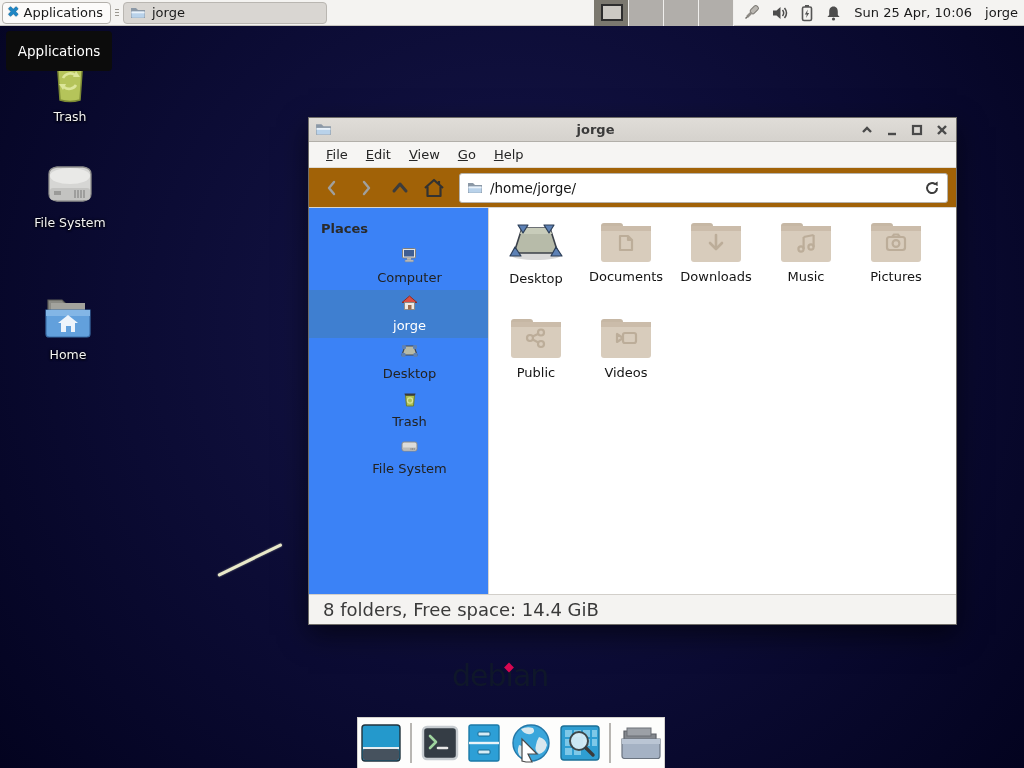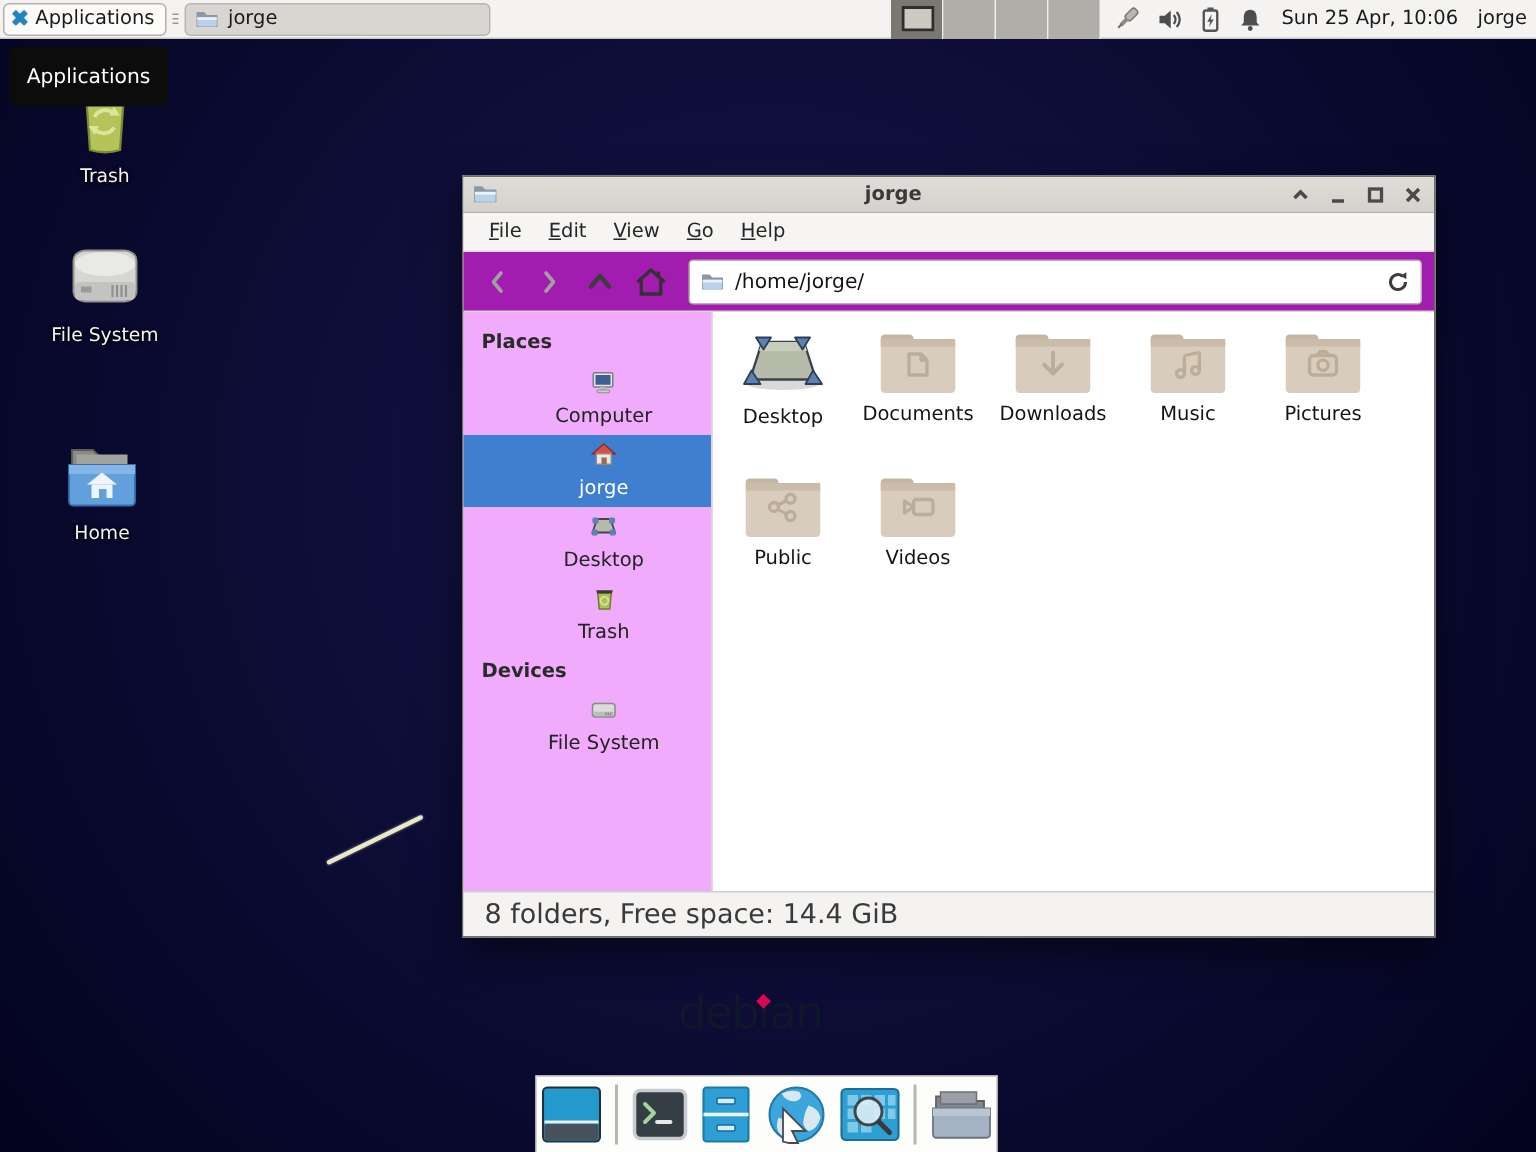--- a/index.html
+++ b/index.html
@@ -68,31 +68,31 @@
     height:24px; background:linear-gradient(#e0ddd8,#d5d2cd);
     border-bottom:1px solid #b2afa9; display:flex; align-items:center; padding:0 6px;
   }
   .titlebar .title { flex:1; text-align:center; font-weight:bold; font-size:13px; color:#3a3a3a; }
   .tb-controls { display:flex; align-items:center; gap:9px; }
   .tb-btn { width:16px; height:16px; display:flex; align-items:center; justify-content:center; }
   .menubar { height:26px; background:#f6f5f3; border-bottom:1px solid #dedbd6;
     display:flex; align-items:center; padding-left:8px; }
   .menu-item { display:inline-block; padding:3px 9px; font-size:13px; color:#262626; }
   .menu-item::first-letter { text-decoration:underline; }
-  .toolbar { height:40px; background:#a21caf; border-bottom:1px solid #d8d5d0;
+  .toolbar { height:40px; background:#a16207; border-bottom:1px solid #d8d5d0;
     display:flex; align-items:center; padding:0 8px; gap:4px; }
   .nav-btn { width:30px; height:28px; display:flex; align-items:center; justify-content:center; border-radius:3px; }
   .pathbar {
     flex:1; height:30px; margin-left:6px; background:#fff; border:1px solid #b5b2ac;
     border-radius:3px; display:flex; align-items:center; padding:0 7px; gap:7px;
   }
   .pathbar input { flex:1; border:none; outline:none; font-size:13.5px; color:#141414;
     font-family:inherit; background:transparent; }
   .content { flex:1; display:flex; min-height:0; }
-  .sidebar { width:166px; background:#f0abfc; border-right:1px solid #d8d5d0; padding-top:7px; font-size:13px; }
+  .sidebar { width:180px; background:#3b82f6; border-right:1px solid #d8d5d0; padding-top:7px; font-size:13px; }
   .side-header { font-weight:bold; color:#2a2a2a; padding:6px 0 6px 12px; }
   .side-item { display:flex; align-items:center; gap:7px; padding:5px 0 5px 22px; color:#222;flex-direction:column; }
   .side-item.selected { background:#3f7fd0; color:#fff; }
   .mainarea { flex:1; padding:12px 0 0 2px; display:flex; flex-wrap:wrap; align-content:flex-start; }
   .fcell { width:90px; height:80px; margin-bottom:16px; display:flex; flex-direction:column; align-items:center; }
   .fcell .lbl { margin-top:7px; font-size:13px; color:#141414; }
   .statusbar { height:30px; background:#f4f3f1; border-top:1px solid #d2cfca;
     display:flex; align-items:center; padding-left:14px; font-size:18px; color:#3a3a3a; }
 
   
@@ -367,21 +367,20 @@
       <div class="side-item">
         <span>
           <svg width="16" height="16" viewBox="0 0 16 16">
               <path d="M3.5,4.5 L12.5,4.5 L11.5,15 L4.5,15 Z" fill="#aec254" stroke="#6e7d2e" stroke-width="1"></path>
               <path d="M2.5,2.5 L13.5,2.5 L13,4.5 L3,4.5 Z" fill="#3a3a3a"></path>
               <circle cx="8" cy="9.5" r="2.6" fill="none" stroke="#d9e39b" stroke-width="1.2"></circle>
             </svg>
         </span>
         <span>Trash</span>
       </div>
-      <div class="side-header">Devices</div>
       <div class="side-item">
         <span>
           <svg width="17" height="15" viewBox="0 0 17 15">
               <rect x="1" y="3" width="15" height="9" rx="2" fill="#dcdcda" stroke="#8a8a88" stroke-width="1"></rect>
               <rect x="2" y="8.5" width="13" height="2.8" fill="#bcbcba"></rect>
               <g stroke="#8a8a88" stroke-width="0.9">
                 <line x1="10" y1="9" x2="10" y2="11"></line>
                 <line x1="11.6" y1="9" x2="11.6" y2="11"></line>
                 <line x1="13.2" y1="9" x2="13.2" y2="11"></line>
               </g>

